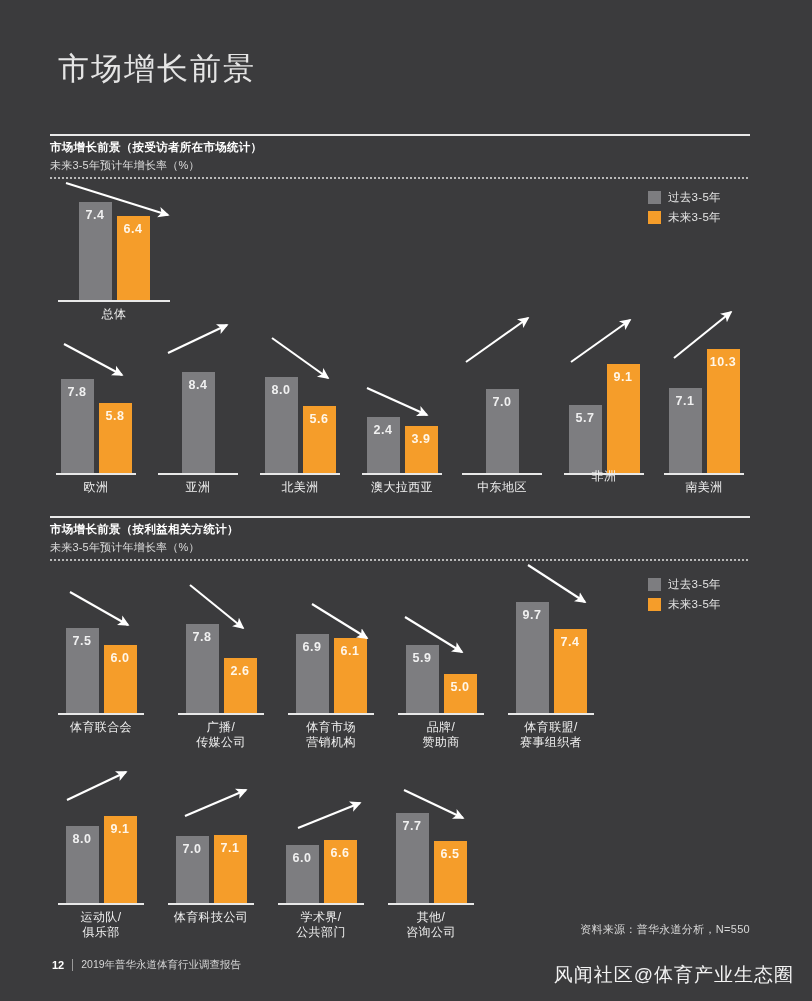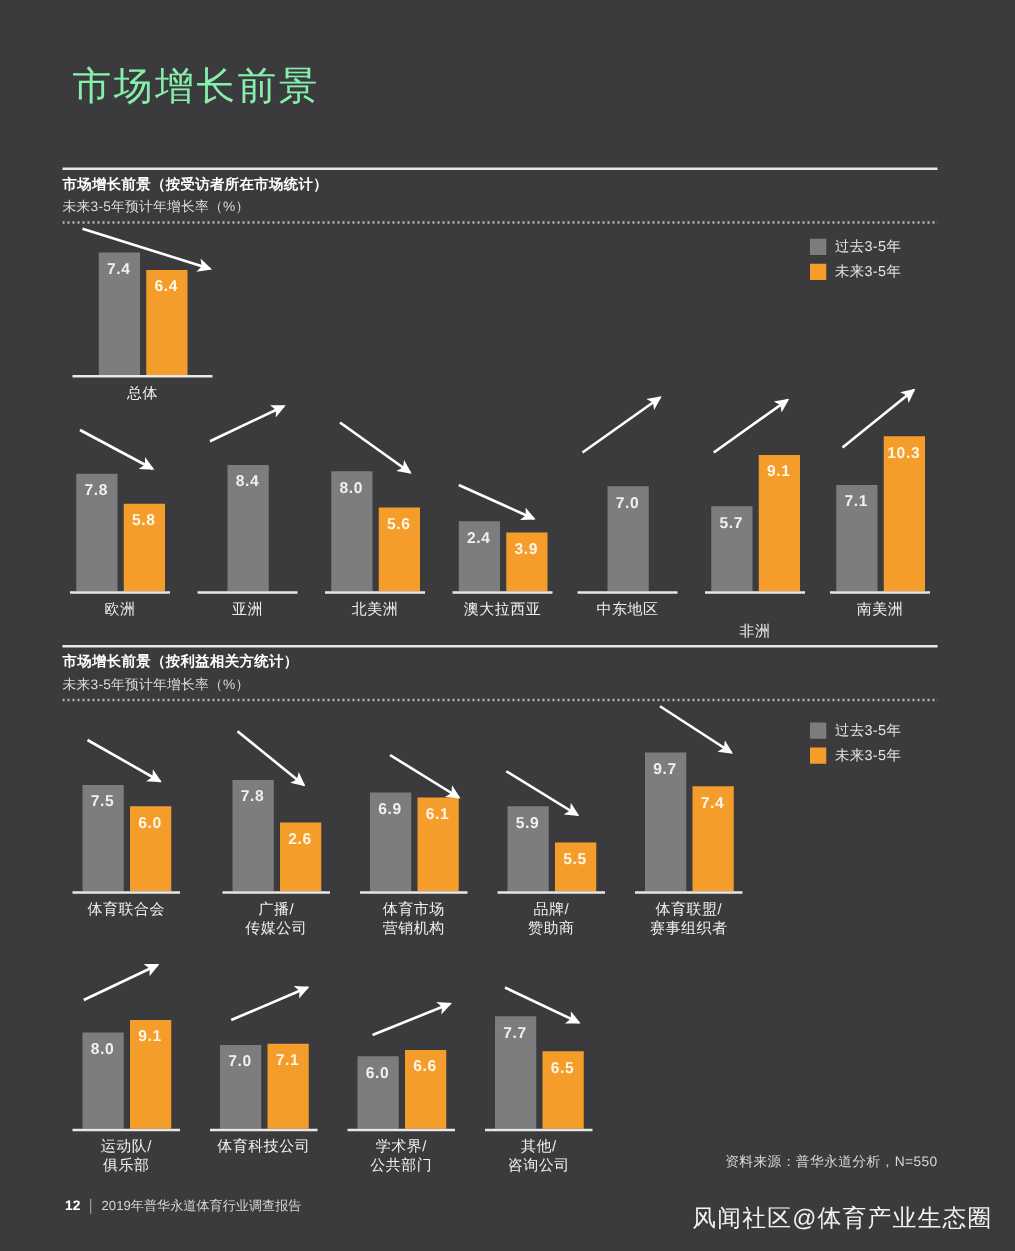--- a/index.html
+++ b/index.html
@@ -15,21 +15,21 @@
   }
 
   
   .page-title {
     position: absolute;
     left: 58px;
     top: 48px;
     font-size: 31px;
     font-weight: 400;
     letter-spacing: 2px;
-    color: #86efac;
+    color: #e5e5e5;
   }
 
   
   .section-head {
     position: absolute;
     left: 50px;
     width: 700px;
   }
   .section-head .rule-top {
     height: 2px;
@@ -309,21 +309,21 @@
         <div class="bars">
           <div class="bar past" style="height: 68.4px;">
             <span class="bar-value">5.7</span>
           </div>
           <div class="bar future" style="height: 109.2px;">
             <span class="bar-value">9.1</span>
           </div>
         </div>
       </div>
       <div class="baseline" style="top: 113.2px;"></div>
-      <div class="group-label" style="top: 138px; text-align: center;">非洲</div>
+      <div class="group-label" style="top: 109px; text-align: center;">非洲</div>
     </div>
     <div class="group" style="left: 664px; top: 345.4px; width: 80px;">
       <div class="group-plot" style="height: 127.6px;">
         <div class="bars">
           <div class="bar past" style="height: 85.2px;">
             <span class="bar-value">7.1</span>
           </div>
           <div class="bar future" style="height: 123.6px;">
             <span class="bar-value">10.3</span>
           </div>
@@ -376,21 +376,21 @@
       <div class="group-label" style="top: 89.66px;">体育市场
 营销机构</div>
     </div>
     <div class="group" style="left: 398px; top: 641.74px; width: 86px;">
       <div class="group-plot" style="height: 71.26px;">
         <div class="bars">
           <div class="bar past" style="height: 68px;">
             <span class="bar-value">5.9</span>
           </div>
           <div class="bar future" style="height: 38.76px;">
-            <span class="bar-value">5.5</span>
+            <span class="bar-value">5.0</span>
           </div>
         </div>
       </div>
       <div class="baseline" style="top: 71.26px;"></div>
       <div class="group-label" style="top: 78.26px;">品牌/
 赞助商</div>
     </div>
     <div class="group" style="left: 508px; top: 598.42px; width: 86px;">
       <div class="group-plot" style="height: 114.58px;">
         <div class="bars">

